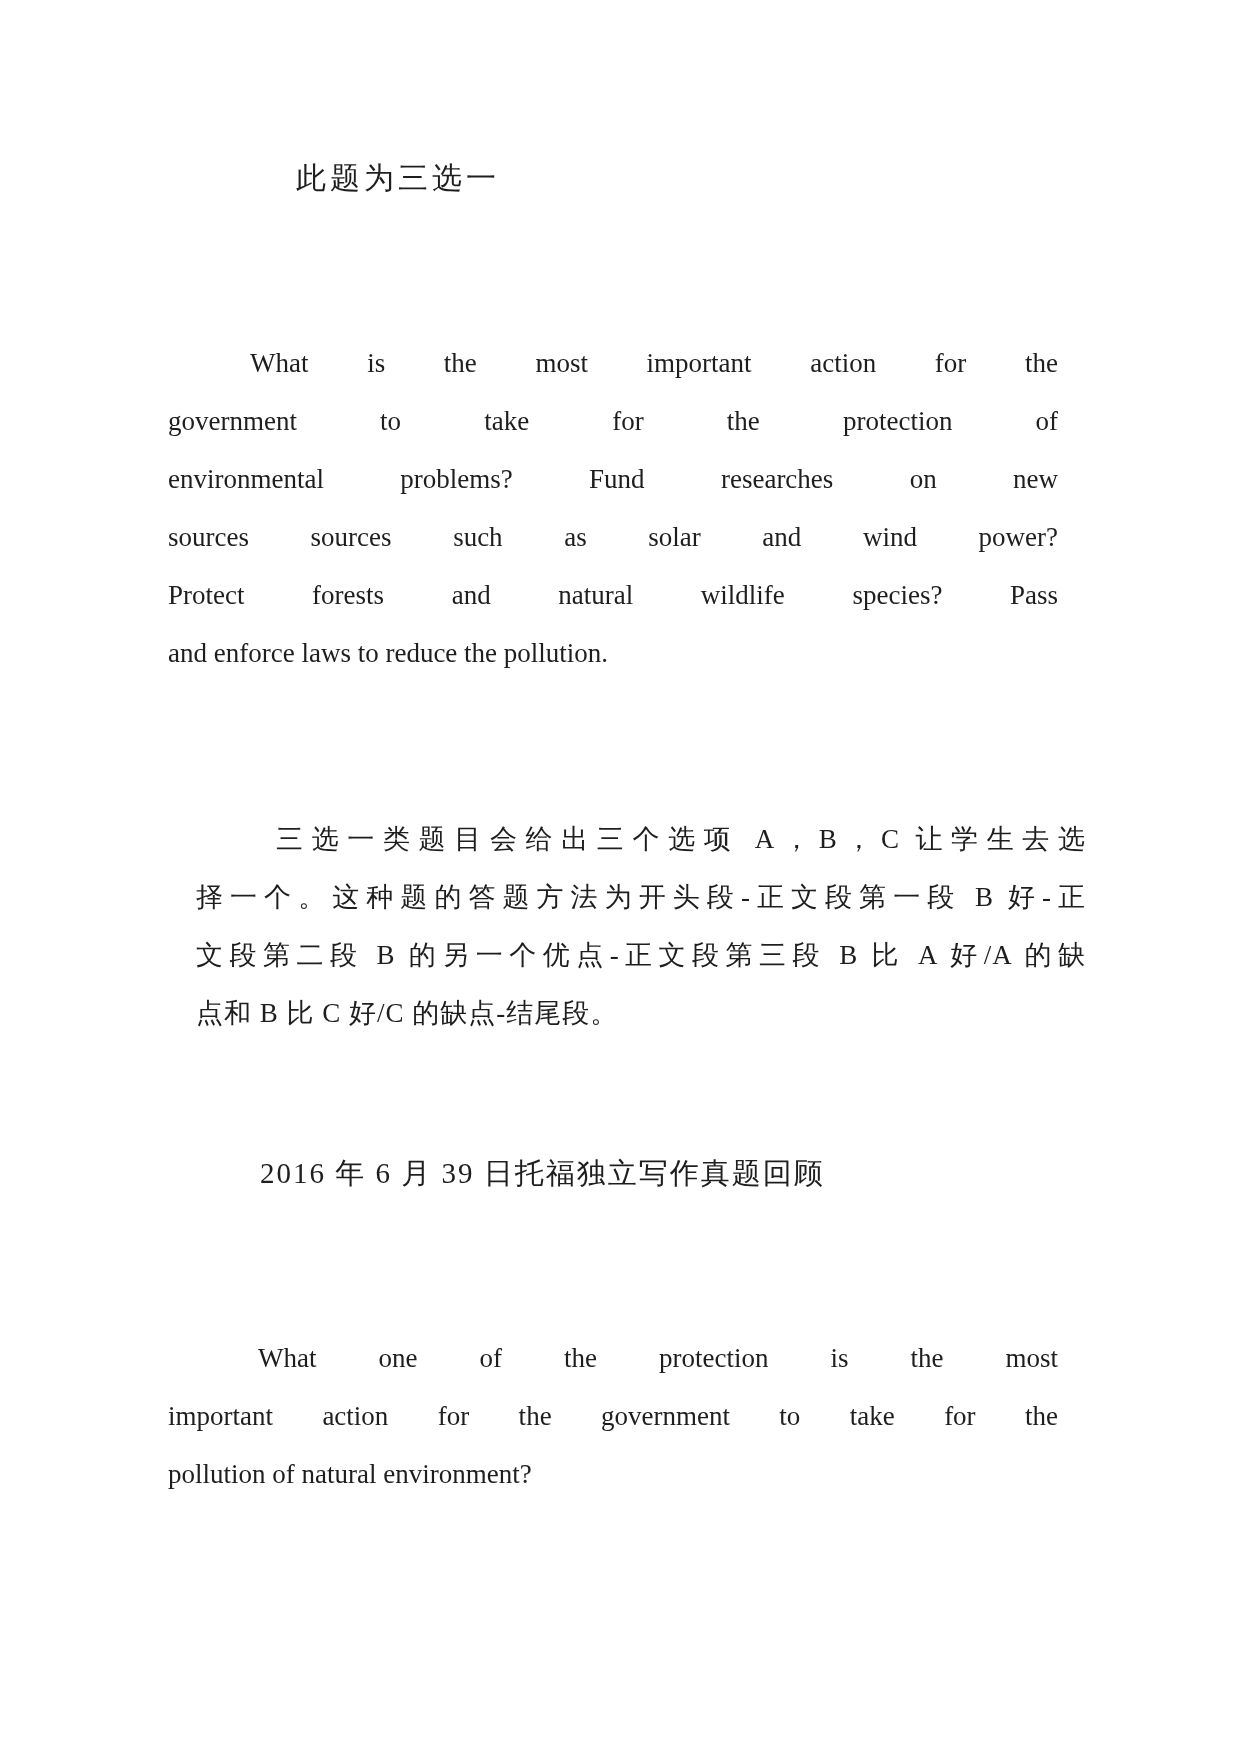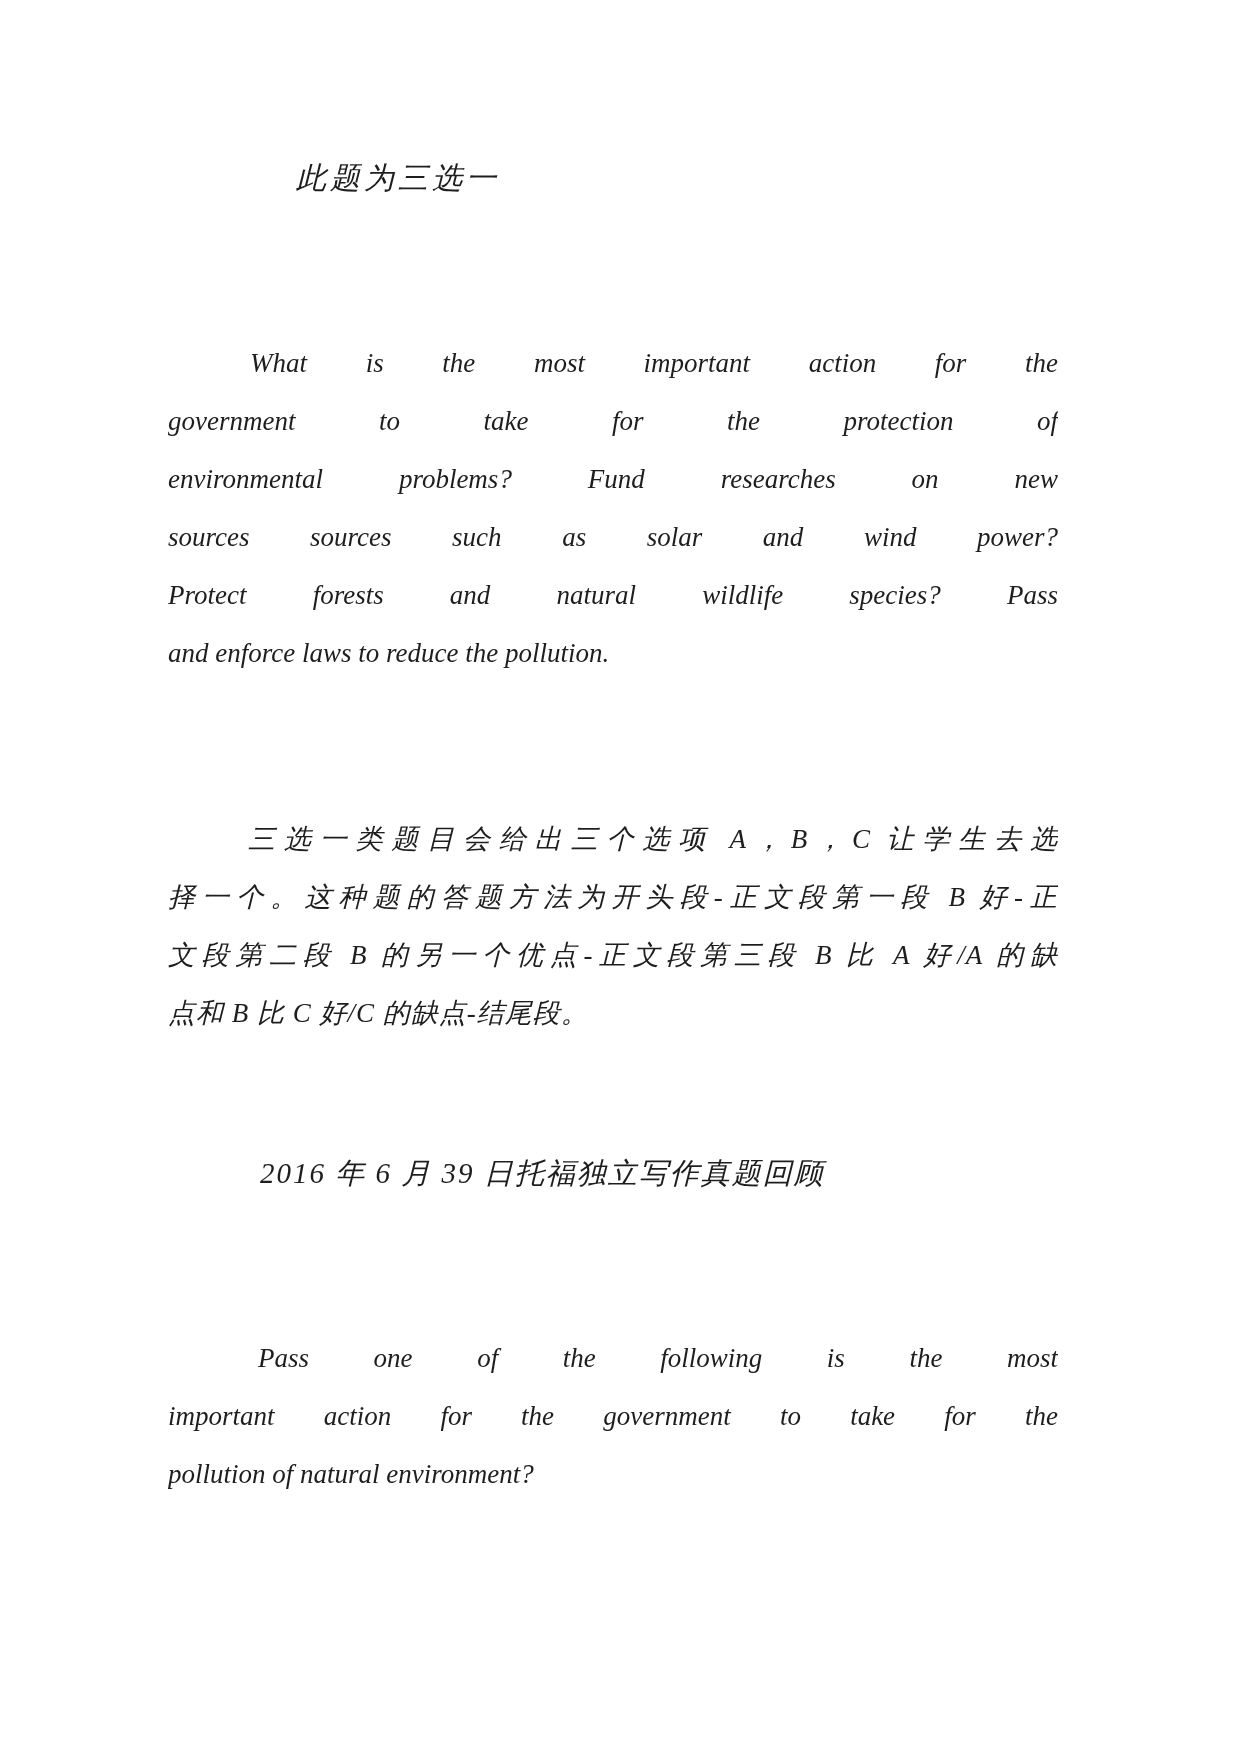--- a/index.html
+++ b/index.html
@@ -8,21 +8,20 @@
     background: #ffffff;
   }
   .page {
     position: relative;
     width: 1241px;
     height: 1754px;
     background: #ffffff;
     color: #1e1e1e;
     font-family: "Liberation Serif", "DejaVu Serif", serif;
     overflow: hidden;
-    font-style: italic;
   }
   .heading {
     position: absolute;
     font-size: 30px;
     line-height: 36px;
     letter-spacing: 4px;
     white-space: nowrap;
   }
   .para {
     position: absolute;
@@ -64,28 +63,28 @@
 
   <div class="para" style="top:334px;">
     <div class="line first-en">What is the most important action for the</div>
     <div class="line">government to take for the protection of</div>
     <div class="line">environmental problems? Fund researches on new</div>
     <div class="line">sources sources such as solar and wind power?</div>
     <div class="line">Protect forests and natural wildlife species? Pass</div>
     <div class="line last">and enforce laws to reduce the pollution.</div>
   </div>
 
-  <div class="para cn" style="top:810px;">
+  <div class="para cn" style="top:810px;margin-left:28px;">
     <div class="line first-cn">三选一类题目会给出三个选项 A，B，C 让学生去选</div>
     <div class="line">择一个。这种题的答题方法为开头段-正文段第一段 B 好-正</div>
     <div class="line">文段第二段 B 的另一个优点-正文段第三段 B 比 A 好/A 的缺</div>
     <div class="line last">点和 B 比 C 好/C 的缺点-结尾段。</div>
   </div>
 
   <div class="date-heading">2016 年 6 月 39 日托福独立写作真题回顾</div>
 
   <div class="para" style="top:1329px;">
-    <div class="line first-en2">Pass one of the following is the most</div>
+    <div class="line first-en2">What one of the protection is the most</div>
     <div class="line">important action for the government to take for the</div>
     <div class="line last">pollution of natural environment?</div>
   </div>
 
 </div>
 
 </body></html>

